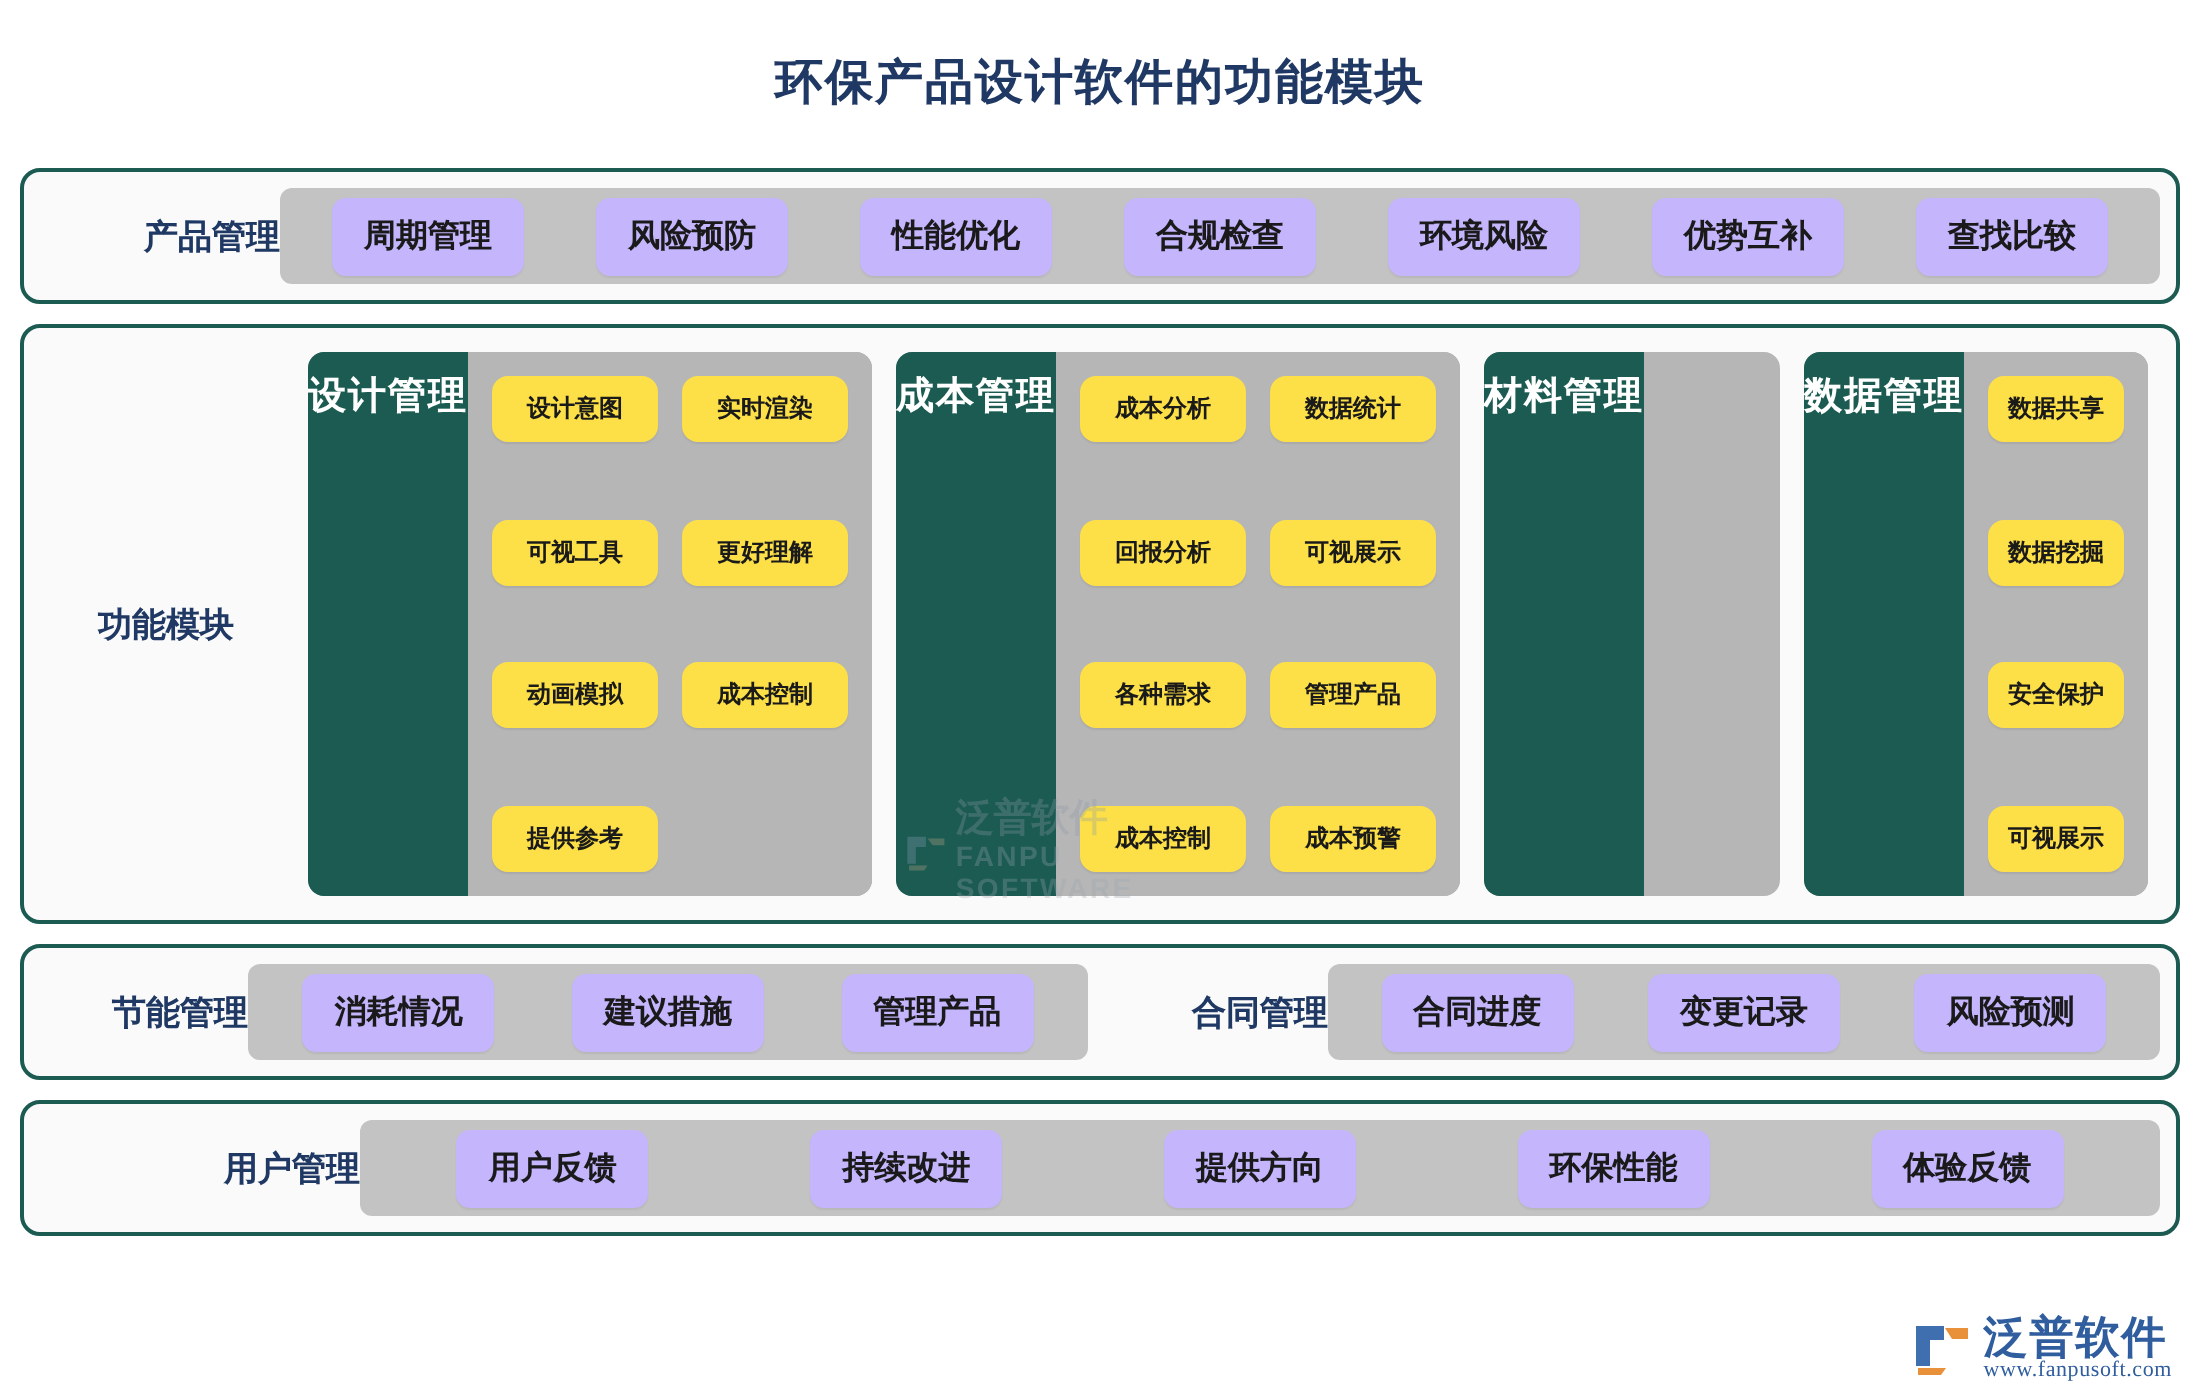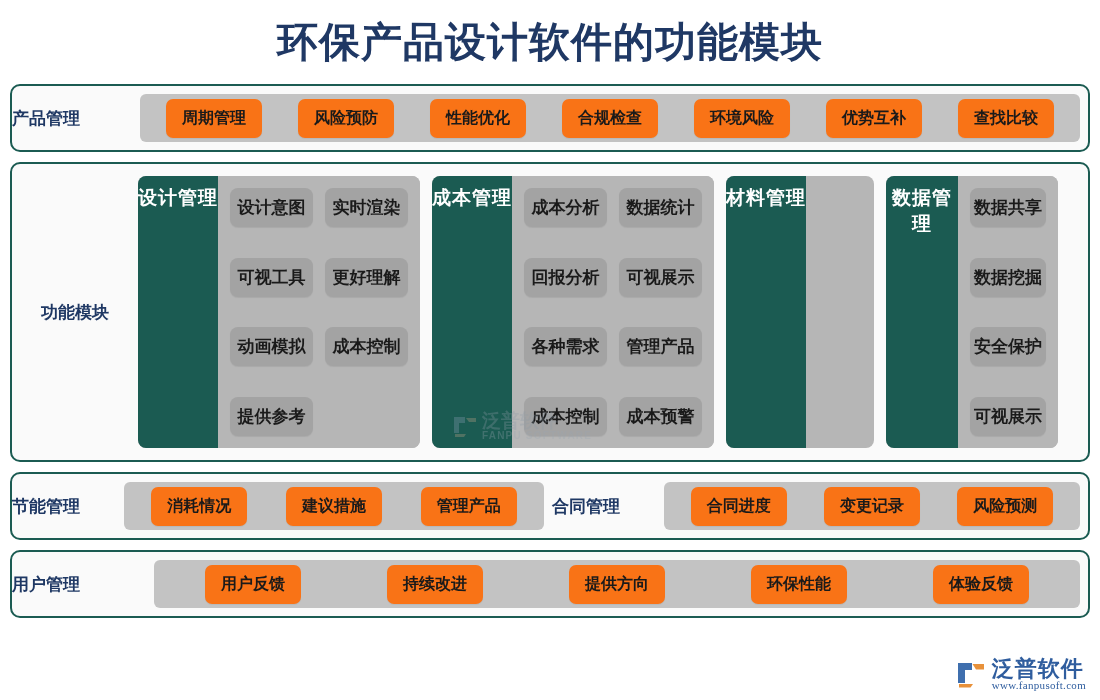--- a/index.html
+++ b/index.html
@@ -25,21 +25,21 @@
   }
 
   
   .title-wrap {
     height: 84px;
     display: flex;
     align-items: center;
     justify-content: center;
   }
   .page-title {
-    font-size: 41px;
+    font-size: 24px;
     font-weight: bold;
     color: #1f3864;
     letter-spacing: 1px;
     line-height: 1;
     white-space: nowrap;
   }
 
   
   .panel {
     box-sizing: border-box;
@@ -54,45 +54,45 @@
   .row-panel {
     height: 68px;
     padding: 0 0 0 0;
   }
 
   .section-label {
     color: #1f3864;
     font-size: 17px;
     font-weight: bold;
     white-space: nowrap;
-    text-align: left;
+    text-align: right;
     flex: 0 0 auto;
   }
   .label-w-prod   { width: 128px; }
-  .label-w-func   { width: 126px; }
+  .label-w-func   { width: 142px; }
   .label-w-energy { width: 112px; }
   .label-w-contract { width: 112px; }
-  .label-w-user   { width: 142px; }
+  .label-w-user   { width: 142px; margin-left: 26px; }
 
   
   .band {
     background: #c3c3c3;
     border-radius: 6px;
     flex: 1 1 auto;
     display: flex;
     align-items: center;
     justify-content: space-around;
     align-self: stretch;
     margin: 8px 8px 8px 0;
     padding: 0 8px;
     box-sizing: border-box;
   }
 
   .pill {
-    background: #f97316;
+    background: #c4b5fd;
     color: #1a1a1a;
     font-size: 16px;
     font-weight: bold;
     border-radius: 7px;
     padding: 9px 16px;
     white-space: nowrap;
     text-align: center;
     box-shadow: 0 1px 1px rgba(0,0,0,0.06);
   }
 
@@ -142,23 +142,23 @@
     display: grid;
     gap: 10px 12px;
     padding: 12px;
     box-sizing: border-box;
     align-content: space-between;
   }
   .grid-2 { grid-template-columns: 1fr 1fr; }
   .grid-1 { grid-template-columns: 1fr; }
 
   .cell {
-    background: #a3a3a3;
+    background: #fde047;
     border-radius: 8px;
-    font-size: 17px;
+    font-size: 12px;
     font-weight: bold;
     color: #1a1a1a;
     display: flex;
     align-items: center;
     justify-content: center;
     padding: 8px 4px;
     white-space: nowrap;
     box-shadow: 0 1px 1px rgba(0,0,0,0.07);
   }
 
@@ -188,21 +188,21 @@
     align-items: center;
     gap: 4px;
   }
   .wm-center .wm-text {
     font-size: 19px;
     font-weight: bold;
     color: #8d9aa6;
     line-height: 1.05;
   }
   .wm-center .wm-sub {
-    font-size: 10px;
+    font-size: 14px;
     letter-spacing: 1.2px;
     color: #9aa6b1;
     font-weight: bold;
   }
 
   .logo {
     position: absolute;
     right: 14px;
     bottom: 8px;
     display: flex;

